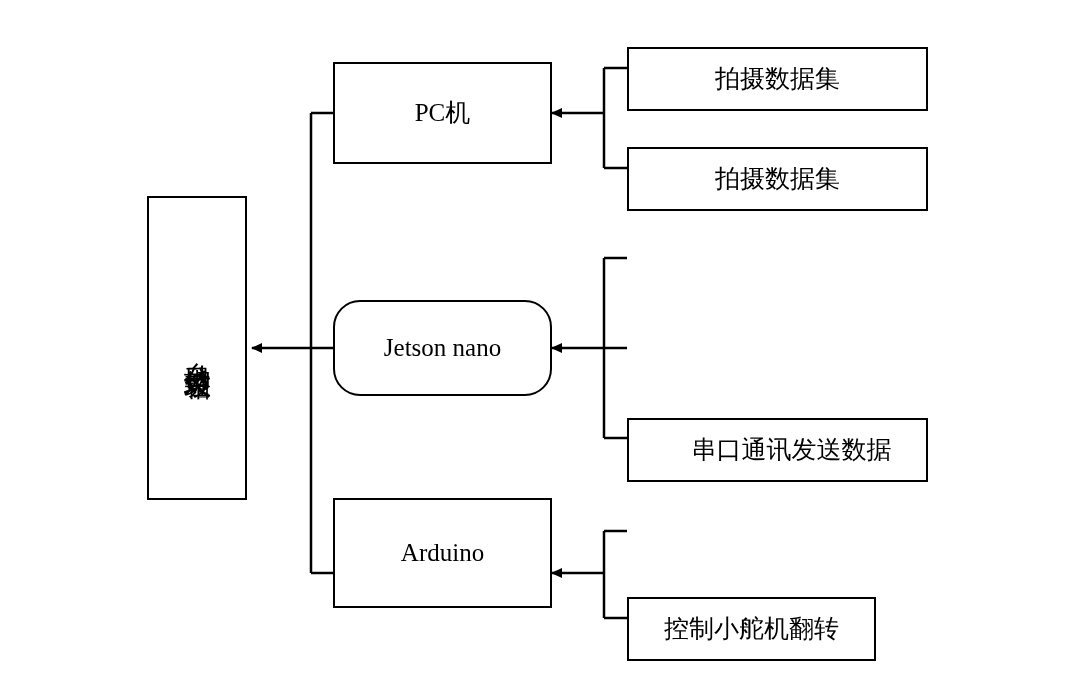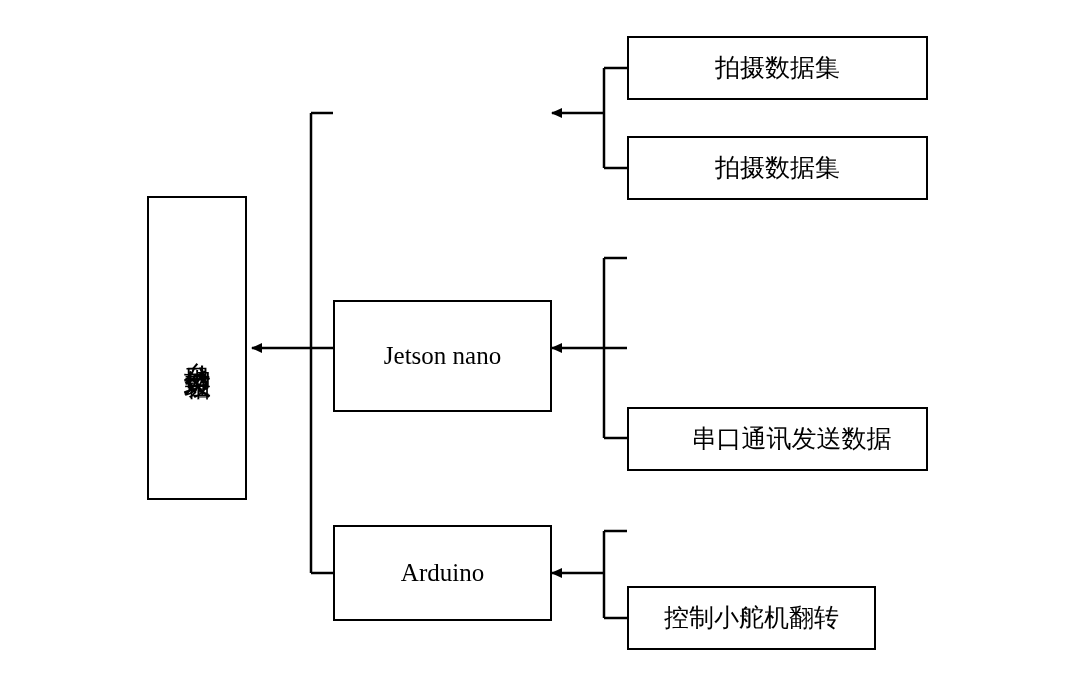--- a/index.html
+++ b/index.html
@@ -27,20 +27,21 @@
     color: #000000;
     line-height: 1.15;
   }
   .node.vertical {
     writing-mode: vertical-rl;
     text-orientation: upright;
     letter-spacing: 2px;
   }
   .leaf {
     font-size: 25px;
+    margin-top: 11px;
   }
   .stage {
     font-size: 25px;
   }
   .root {
     font-size: 27px;
   }
   svg.lines {
     position: absolute;
     left: 0;
@@ -82,24 +83,25 @@
     <path d="M 604,348 L 552,348" stroke="#000000" stroke-width="2.5" fill="none" marker-end="url(#arrow)"></path>
 
     <path d="M 604,531 L 604,618" stroke="#000000" stroke-width="2.5" fill="none"></path>
     <path d="M 604,531 L 627,531" stroke="#000000" stroke-width="2.5" fill="none"></path>
     <path d="M 604,618 L 627,618" stroke="#000000" stroke-width="2.5" fill="none"></path>
     <path d="M 604,573 L 552,573" stroke="#000000" stroke-width="2.5" fill="none" marker-end="url(#arrow)"></path>
   </svg>
 
   <div class="node root vertical" style="left:147px; top:196px; width:100px; height:304px;">自动分类垃圾箱</div>
 
+  <div class="node stage" style="left:333px; top:62px; width:219px; height:102px;">PC机</div>
 
-  <div class="node stage" style="left:333px; top:300px; width:219px; height:112px;">Jetson nano</div>
+  <div class="node stage" style="left:333px; top:300px; width:219px; height:96px;border-radius:27px;">Jetson nano</div>
 
-  <div class="node stage" style="left:333px; top:525px; width:219px; height:96px;">Arduino</div>
+  <div class="node stage" style="left:333px; top:498px; width:219px; height:110px;">Arduino</div>
 
   <div class="node leaf" style="left:627px; top:36px; width:301px; height:64px;">拍摄数据集</div>
 
   <div class="node leaf" style="left:627px; top:136px; width:301px; height:64px;">拍摄数据集</div>
 
 
 
   <div class="node leaf" style="left:627px; top:407px; width:301px; height:64px;padding-left:28px;">串口通讯发送数据</div>
 
 

